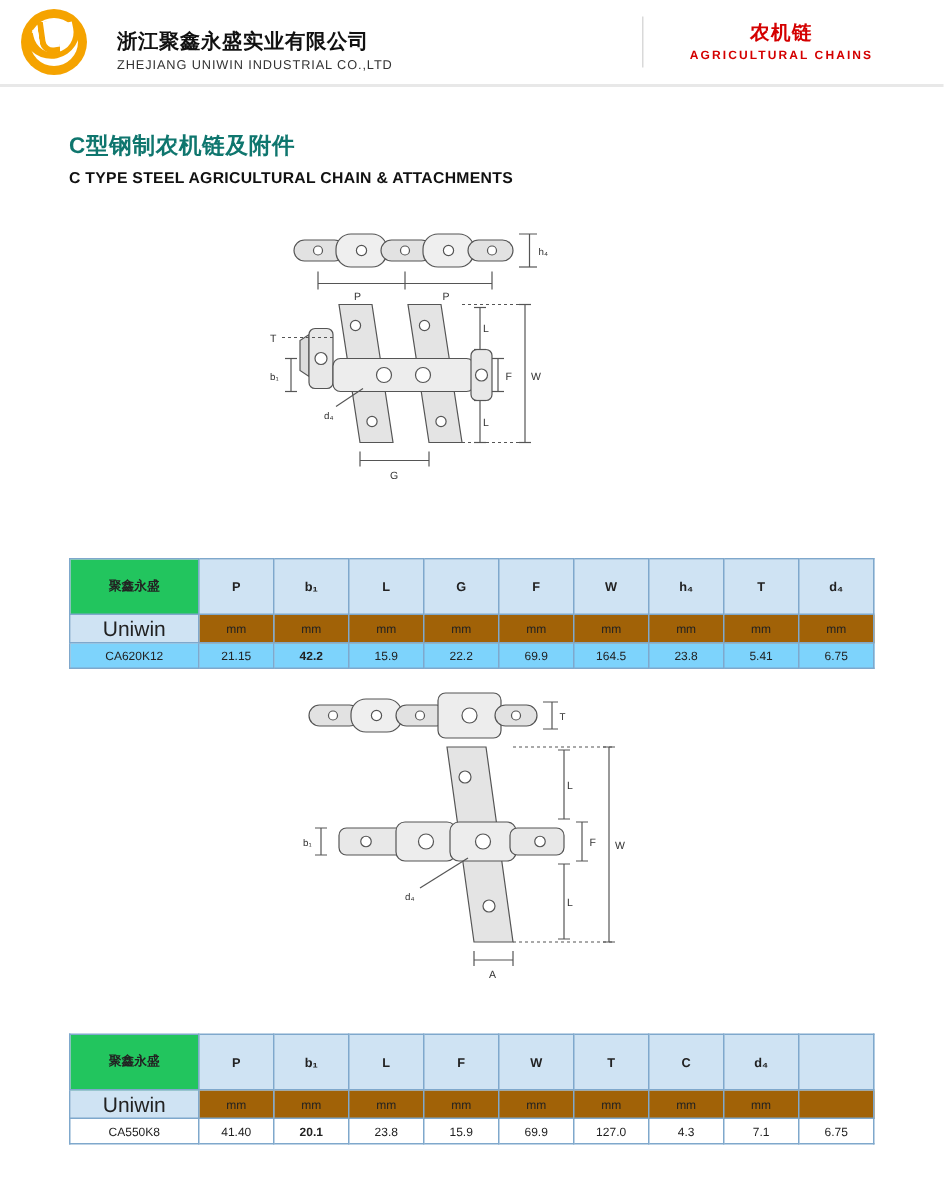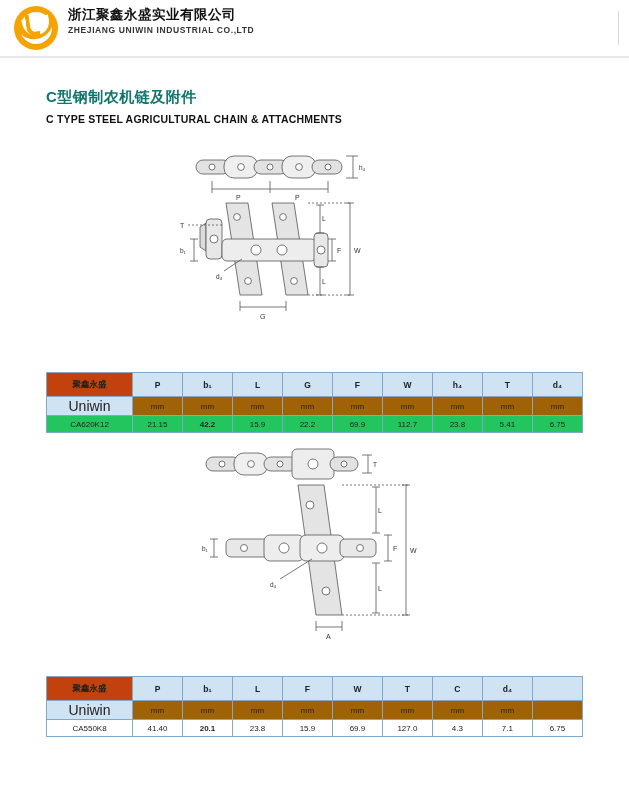--- a/index.html
+++ b/index.html
@@ -17,23 +17,24 @@
   
   .header {
     position: relative;
     height: 58px;
     border-bottom: 2px solid #e8e8e8;
     display: flex;
     align-items: center;
   }
   .header-left {
     display: flex;
-    align-items: flex-start;
+    align-items: flex-end;
     padding-left: 14px;
     flex: 0 0 auto;
+    gap: 10px;
   }
   .logo {
     width: 44px;
     height: 44px;
     position: relative;
     margin-right: 10px;
     flex: 0 0 auto;
   }
   .logo .ring {
     position: absolute;
@@ -76,21 +77,21 @@
   }
   .company-cn {
     font-size: 13.5px;
     font-weight: bold;
     color: #111;
     letter-spacing: 0.5px;
     line-height: 1.35;
   }
   .company-en {
     font-size: 8.5px;
-    font-weight: bold;
+    font-weight: normal;
     color: #333;
     letter-spacing: 0.6px;
     line-height: 1.5;
   }
   .header-divider {
     width: 1px;
     height: 34px;
     background: #d9d9d9;
     margin: 0 10px 0 auto;
   }
@@ -156,40 +157,40 @@
     padding: 0;
     height: 17px;
     font-weight: normal;
   }
   .spec-table .hdr-cell {
     background: #cfe3f3;
     font-weight: bold;
     font-size: 8.5px;
   }
   .spec-table .brand-cn {
-    background: #c2410c;
+    background: #22c55e;
     font-weight: bold;
     font-size: 8.5px;
-    height: 24px;
+    height: 37px;
   }
   .spec-table .brand-en {
     background: #cfe3f3;
     font-size: 14px;
     height: 19px;
   }
   .spec-table .unit-cell {
     background: #a16207;
     font-size: 8px;
     height: 19px;
   }
   .spec-table td.model {
     font-size: 8px;
   }
   .spec-table tr.row-alt td {
-    background: #22c55e;
+    background: #7dd3fc;
   }
   .spec-table .b-strong { font-weight: bold; }
 
   .table1 { margin-top: 14px; }
   .table2 { margin-top: 16px; }
 
   svg text {
     font-family: "Liberation Sans", sans-serif;
   }
 </style>
@@ -204,20 +205,24 @@
       <div class="swoosh"></div>
       <div class="cut"></div>
       <div class="hook"></div>
     </div>
     <div>
       <div class="company-cn">浙江聚鑫永盛实业有限公司</div>
       <div class="company-en">ZHEJIANG UNIWIN INDUSTRIAL CO.,LTD</div>
     </div>
   </div>
   <div class="header-divider"></div>
+  <div class="header-right">
+    <div class="prod-cn">农机链</div>
+    <div class="prod-en">AGRICULTURAL CHAINS</div>
+  </div>
 </div>
 
 <div class="title-block">
   <div class="title-cn">C型钢制农机链及附件</div>
   <div class="title-en">C TYPE STEEL AGRICULTURAL CHAIN &amp; ATTACHMENTS</div>
 </div>
 
 <svg class="figure fig1" viewBox="0 0 629 225" width="629" height="225" xmlns="http://www.w3.org/2000/svg">
   <g fill="none" stroke="#555" stroke-width="0.8">
 
@@ -353,21 +358,21 @@
         <td class="unit-cell">mm</td>
         <td class="unit-cell">mm</td>
       </tr>
       <tr class="row-alt">
         <td class="model">CA620K12</td>
         <td>21.15</td>
         <td class="b-strong">42.2</td>
         <td>15.9</td>
         <td>22.2</td>
         <td>69.9</td>
-        <td>112.7</td>
+        <td>164.5</td>
         <td>23.8</td>
         <td>5.41</td>
         <td>6.75</td>
       </tr>
     </tbody>
   </table>
 </div>
 
 <svg class="figure fig2" viewBox="0 0 629 225" width="629" height="225" xmlns="http://www.w3.org/2000/svg">
   <g fill="none" stroke="#555" stroke-width="0.8">

